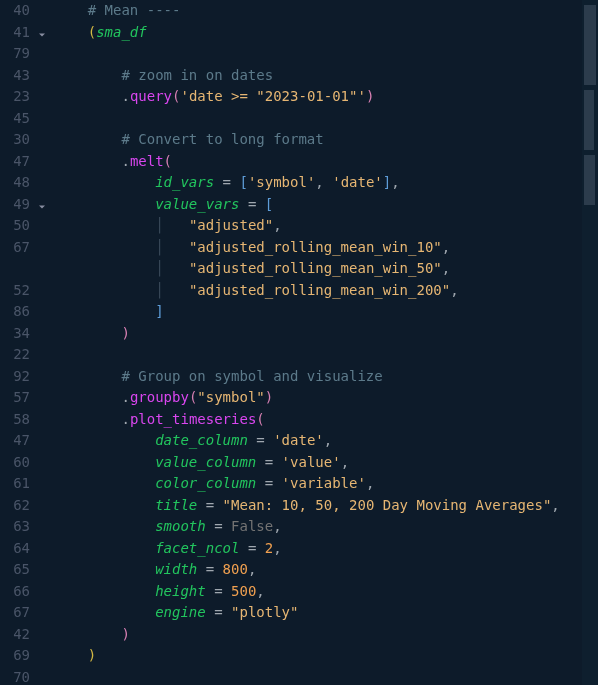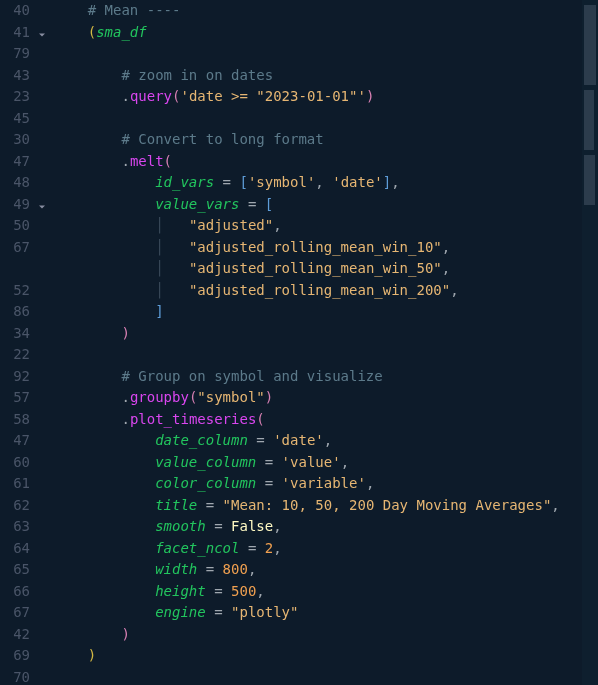--- a/index.html
+++ b/index.html
@@ -59,21 +59,21 @@
     .comment { color: #5c7a8a; }
     .punct { color: #a0a8b0; }
     .paren-yellow { color: #d4b943; }
     .paren-pink { color: #d67fb2; }
     .paren-blue { color: #5e9dd8; }
     .name { color: #22c55e; font-style: italic; }
     .method { color: #d946ef; margin-top: 36px; }
     .string { color: #e6b673; }
     .number { color: #f0a050; }
     .operator { color: #a0a8b0; }
-    .constant { color: #fef9c3; }
+    .constant { color: #737373; }
     .vline { color: #3a4a5a; }
     .minimap {
       position: absolute;
       right: 0;
       top: 0;
       width: 16px;
       height: 100%;
       background: #0e1f2e;
     }
     .minimap-blob {

